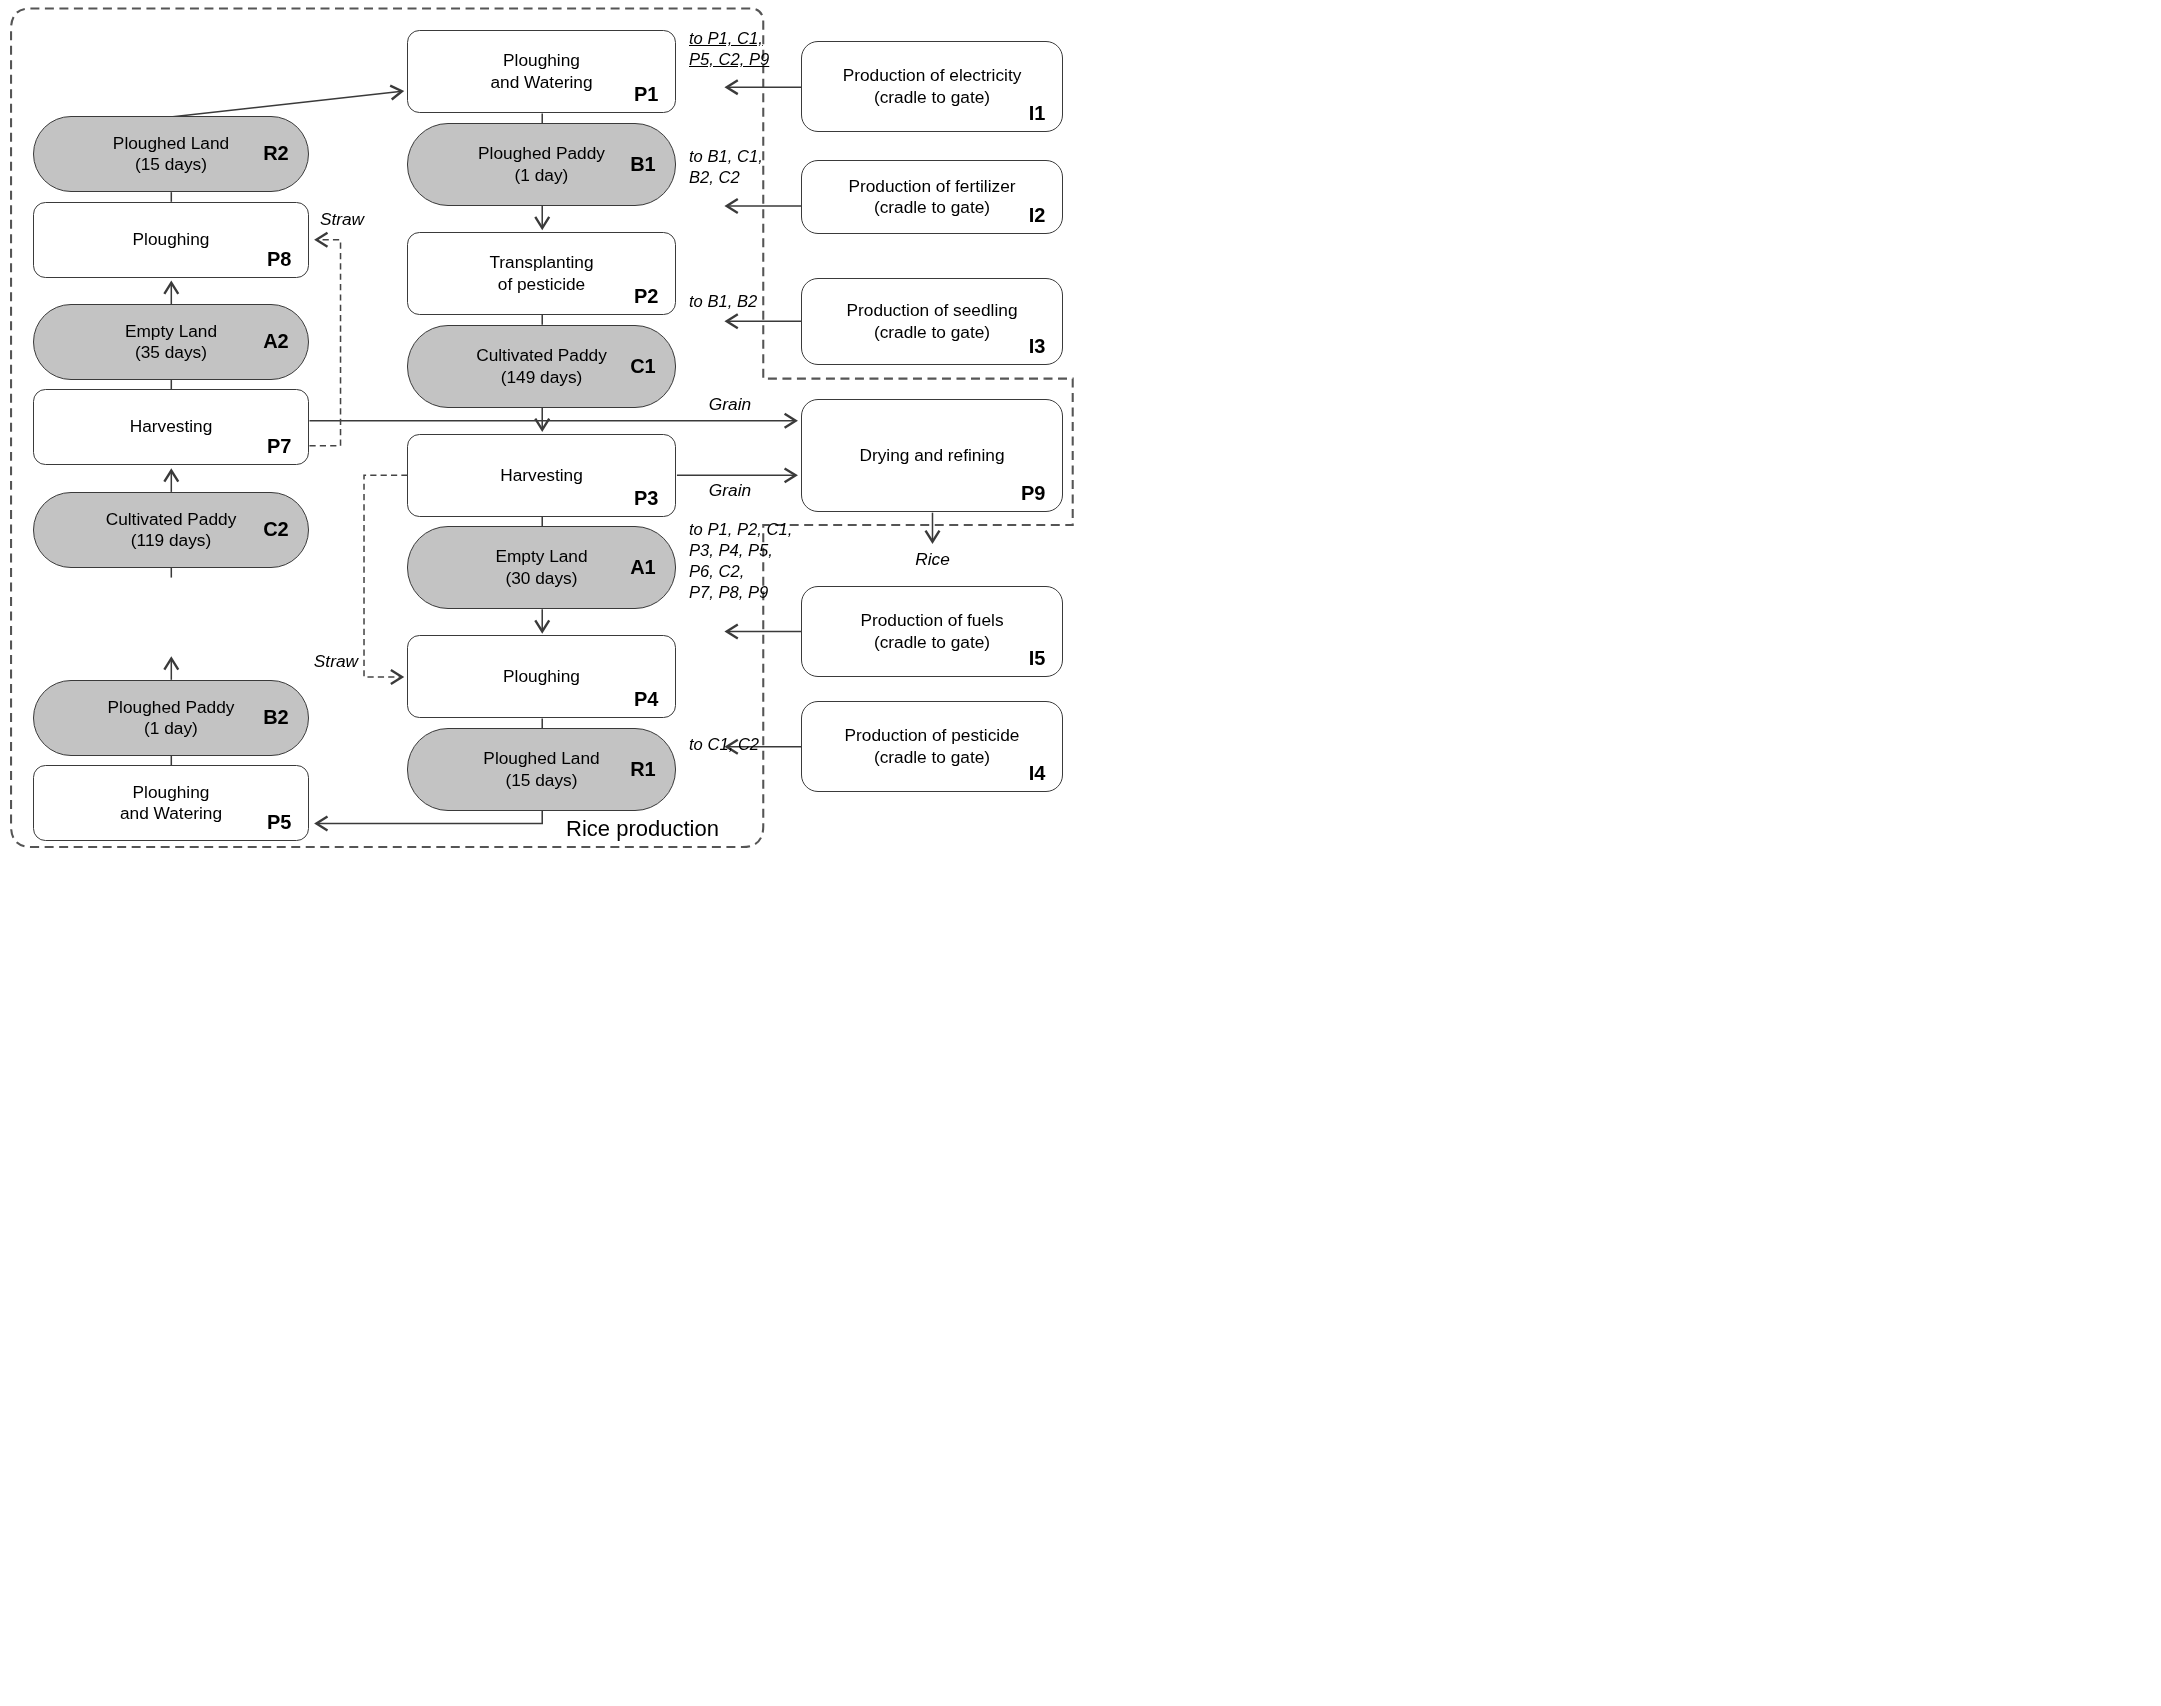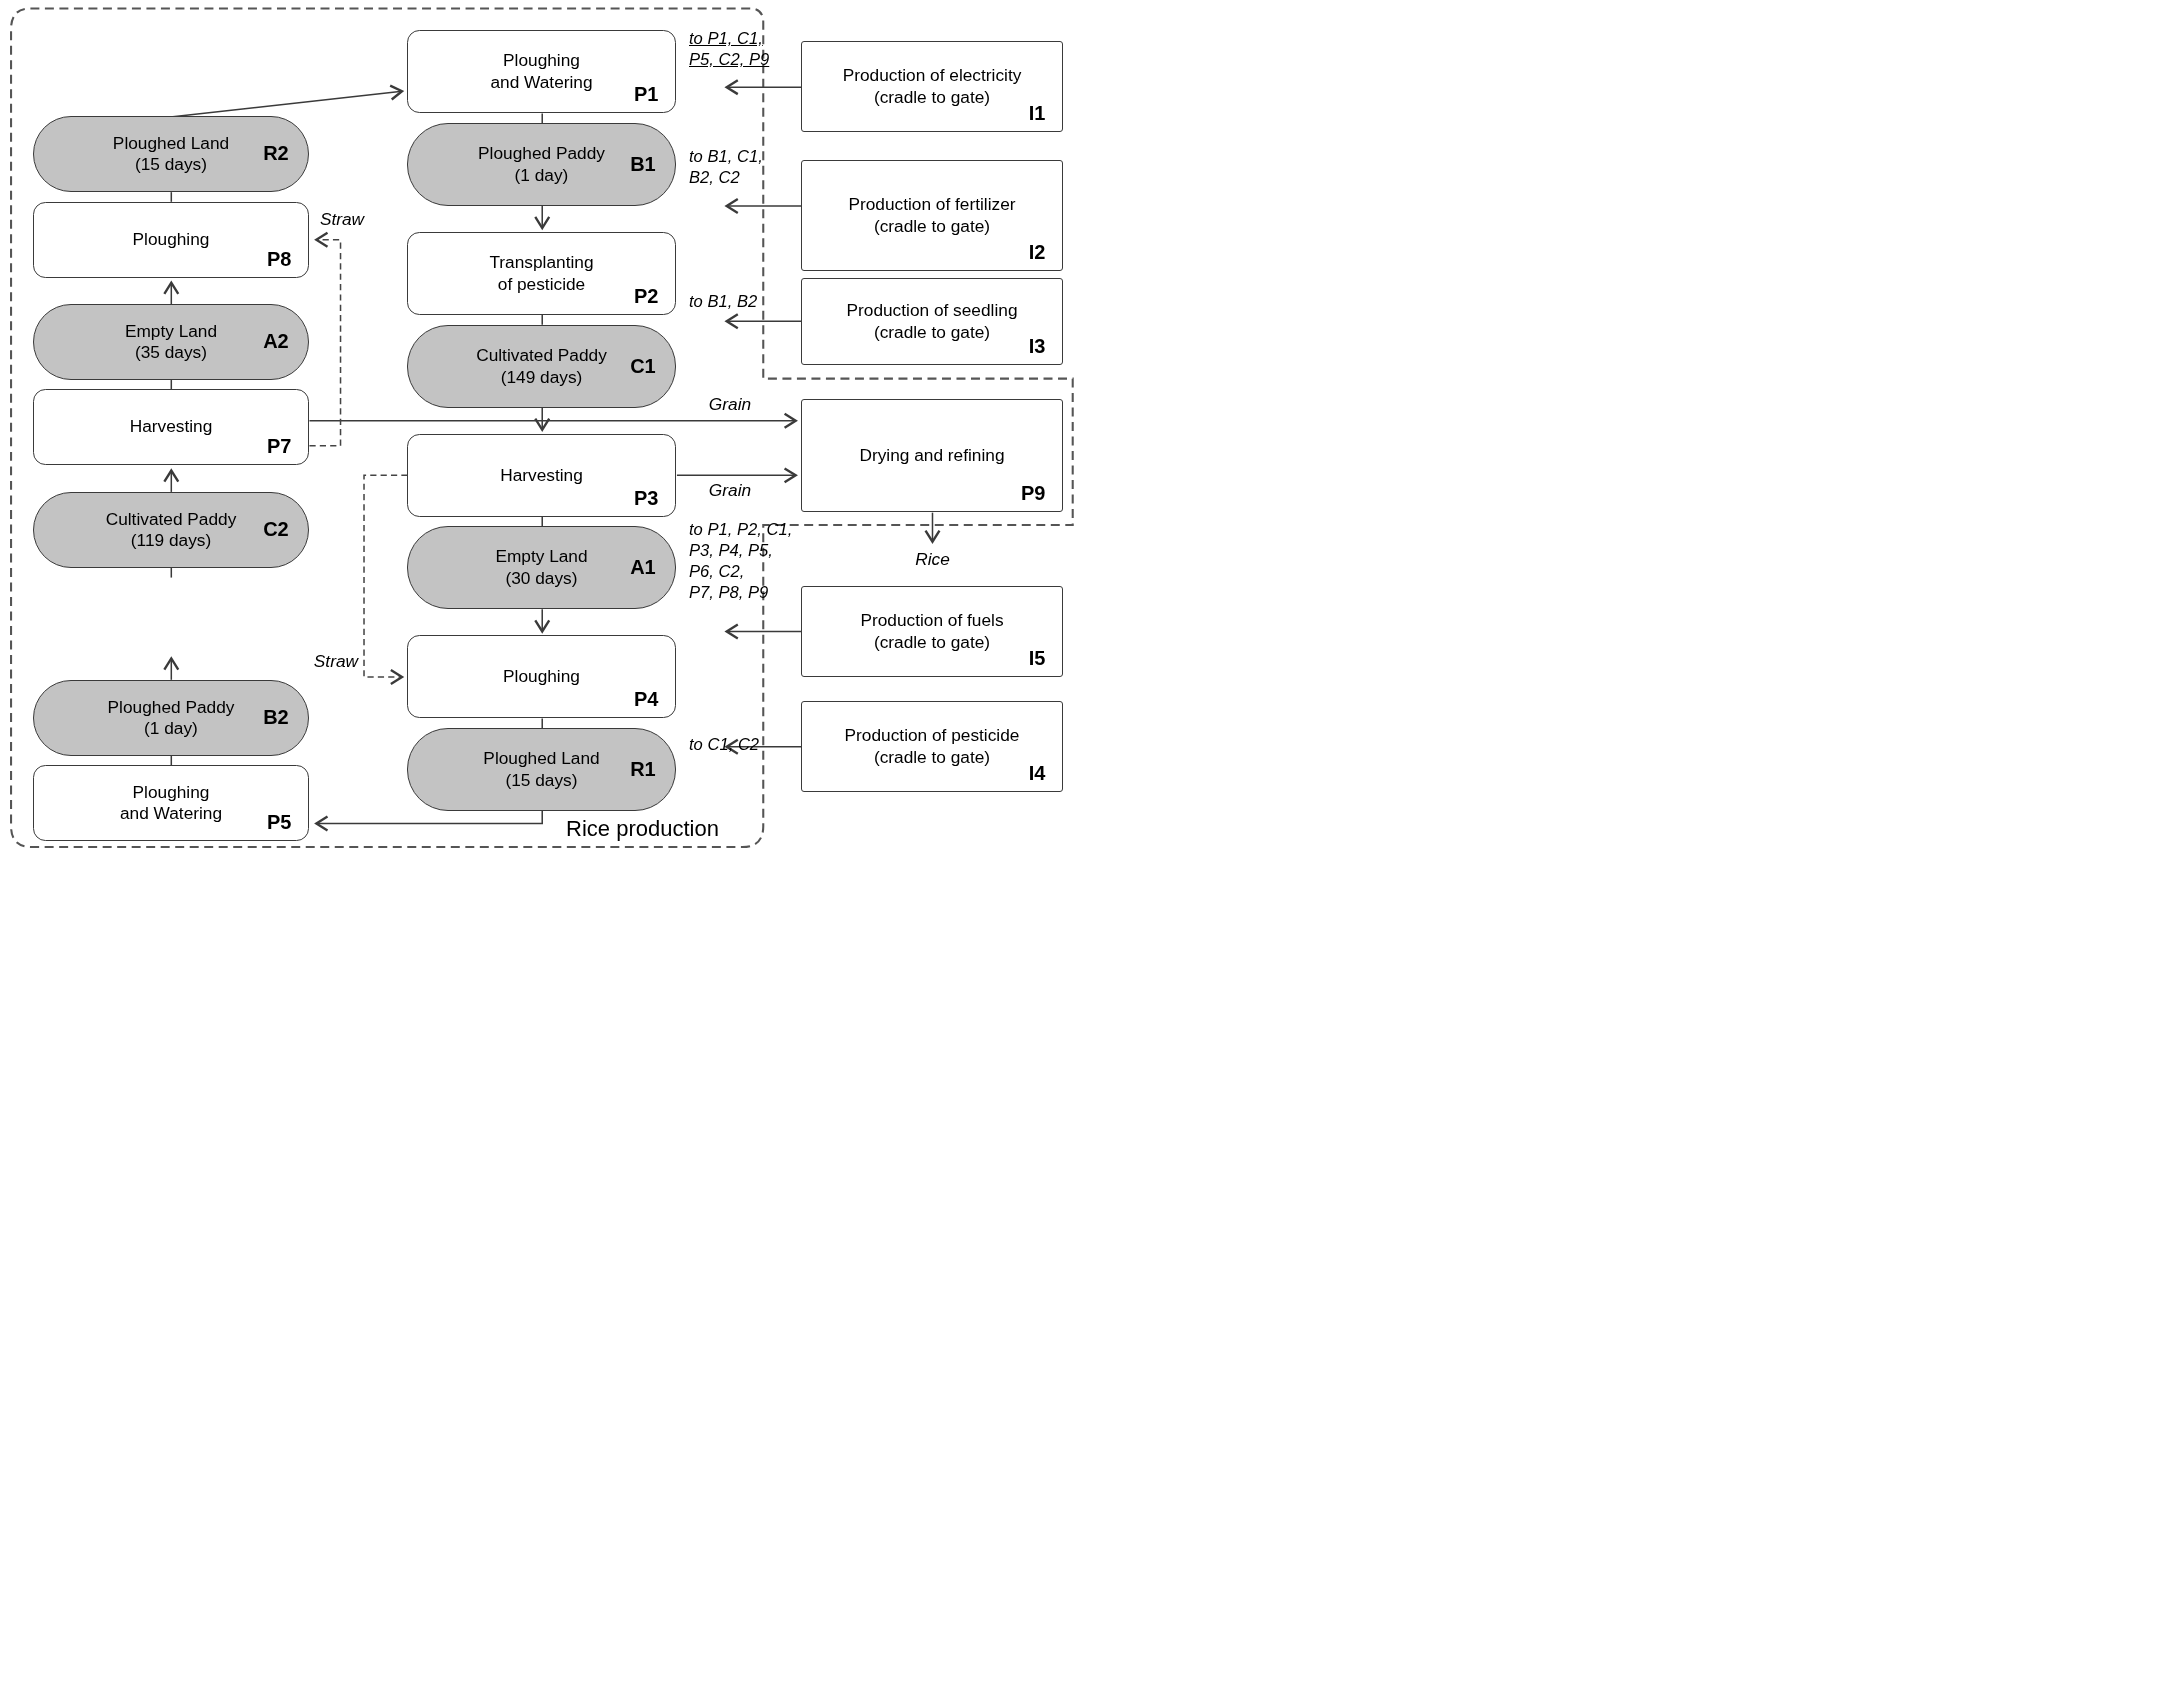--- a/index.html
+++ b/index.html
@@ -17,21 +17,21 @@
   }
   .layer{position:absolute;left:0;top:0;z-index:1;}
   .node{
     position:absolute;z-index:2;box-sizing:border-box;
     border:1.7px solid var(--box-border);background:#fff;
     display:flex;align-items:center;justify-content:center;text-align:center;
     font-size:17.3px;line-height:21.4px;
   }
   .rect{border-radius:12.4px;}
   .pill{border-radius:41px;background:var(--state-fill);}
-  .ext{border-radius:3px;}
+  .ext{border-radius:17px;}
   .lines{width:100%;}
   .ln{display:block;}
   .nid{position:absolute;font-weight:bold;font-size:20px;}
   .id-mid{right:19.3px;top:50%;transform:translateY(-50%);}
   .id-br{right:16.6px;bottom:7px;}
   .flow-label{
     position:absolute;z-index:3;font-style:italic;font-size:17.3px;line-height:19.3px;
   }
   .io-label{
     position:absolute;z-index:3;font-style:italic;font-size:16.6px;line-height:21px;text-align:left;
@@ -208,21 +208,21 @@
   </div>
 
   <div class="node ext" style="left:801px;top:41px;width:262px;height:91px;">
     <div class="lines">
       <span class="ln">Production of electricity</span>
         <span class="ln">(cradle to gate)</span>
     </div>
     <span class="nid id-br">I1</span>
   </div>
 
-  <div class="node ext" style="left:801px;top:160px;width:262px;height:111px;">
+  <div class="node ext" style="left:801px;top:160px;width:262px;height:74px;">
     <div class="lines">
       <span class="ln">Production of fertilizer</span>
         <span class="ln">(cradle to gate)</span>
     </div>
     <span class="nid id-br">I2</span>
   </div>
 
   <div class="node ext" style="left:801px;top:278px;width:262px;height:87px;">
     <div class="lines">
       <span class="ln">Production of seedling</span>

